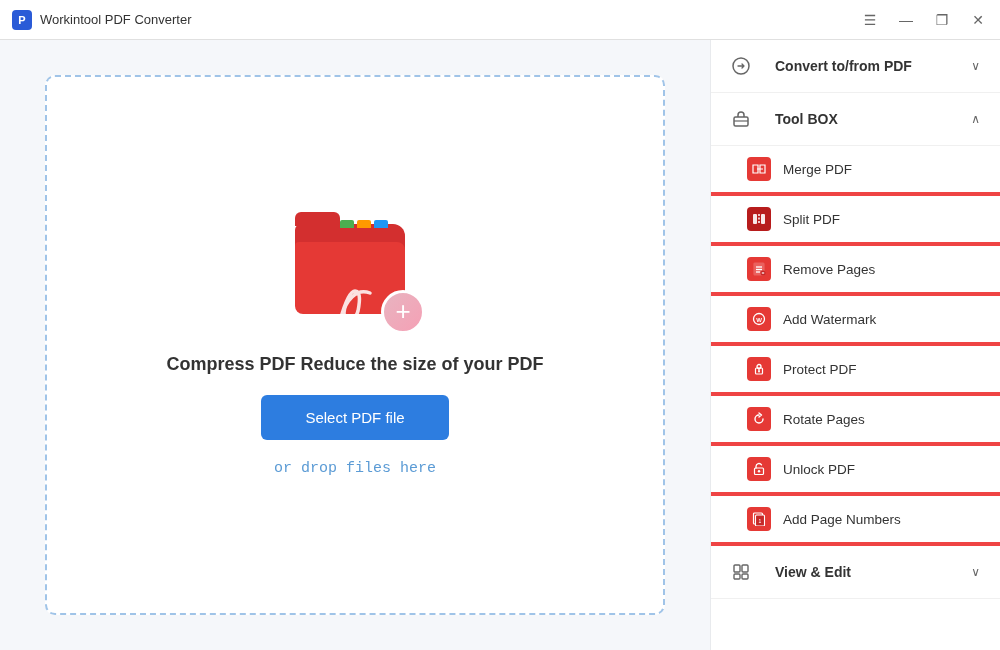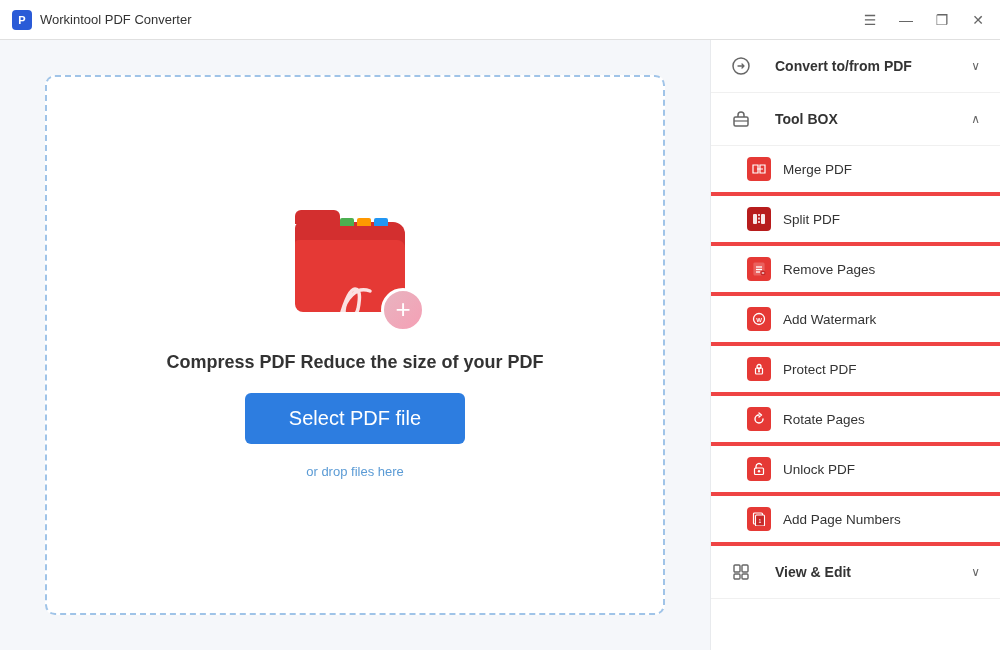--- a/index.html
+++ b/index.html
@@ -176,28 +176,29 @@
       font-weight: 700;
       color: #333;
     }
 
     .select-btn {
       background: #2d7de0;
       color: white;
       border: none;
       border-radius: 6px;
       padding: 14px 44px;
-      font-size: 20px;
+      font-size: 15px;
       cursor: pointer;
       font-weight: 500;
     }
 
     .drop-hint {
-      font-size: 13px;
+      font-size: 15px;
       color: #5b9bd5;
+      font-family: Liberation Mono, monospace;
     }
 
     
     .sidebar {
       width: 290px;
       background: #ffffff;
       border-left: 1px solid #e8eaed;
       overflow-y: auto;
       flex-shrink: 0;
     }

